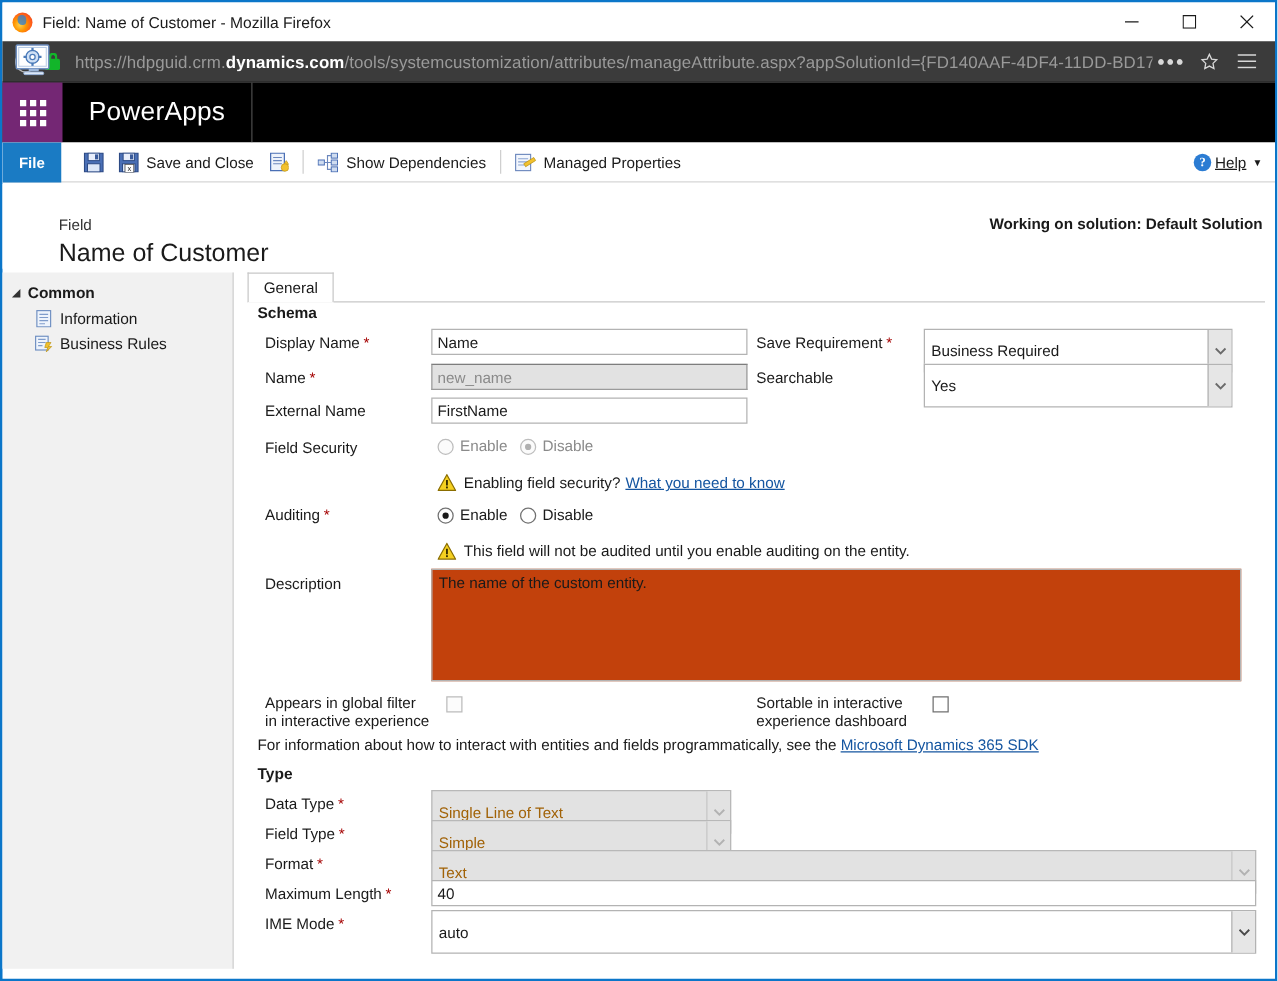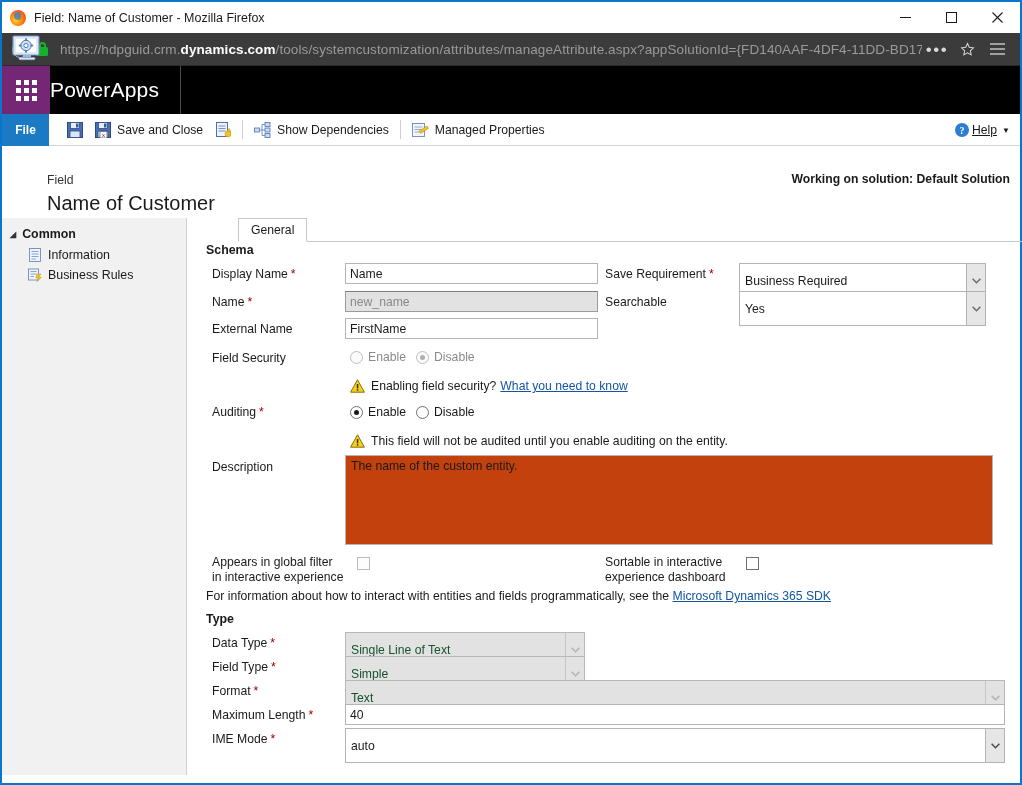--- a/index.html
+++ b/index.html
@@ -88,21 +88,21 @@
     position: absolute; left: 0; top: 64px; width: 1018px; height: 48px;
     background: #000000; display: flex; align-items: center;
   }
   .waffle {
     width: 48px; height: 48px; background: #742774;
     display: flex; align-items: center; justify-content: center; flex: none;
   }
   .waffle .grid { display: grid; grid-template-columns: repeat(3, 5px); grid-gap: 3px; }
   .waffle .grid i { display: block; width: 5px; height: 5px; background: #fff; }
   .pa-title {
-    color: #ffffff; font-size: 21px; 
+    color: #ffffff; font-size: 21px; margin-left: 21px;
     font-weight: 400; letter-spacing: .2px;
   }
   .pa-divider {
     width: 1px; height: 48px; background: #4a4a4a; margin-left: 21px;
   }
 
   
   .ribbon {
     position: absolute; left: 0; top: 112px; width: 1018px; height: 32px;
     background: #ffffff; border-bottom: 1px solid #d6d6d6;
@@ -167,21 +167,20 @@
   .nav-item {
     display: flex; align-items: center; padding: 3px 0 3px 26px;
     font-size: 12.4px; color: #1a1a1a;
   }
   .nav-item .ico { margin-right: 6px; display: flex; flex: none; }
 
   
   .content {
     position: absolute; left: 186px; top: 216px; width: 832px; height: 557px;
     background: #ffffff;
-    padding-left: 40px;
   }
   .tabstrip {
     position: relative; height: 24px; margin-left: 10px; margin-top: 0px;
     border-bottom: 1px solid #c8c8c8; width: 814px;
   }
   .tab {
     position: absolute; left: 0; top: 0; height: 24px;
     padding: 0 12px; font-size: 12.2px; color: #1a1a1a;
     background: #fff; border: 1px solid #c8c8c8; border-bottom: 1px solid #fff;
     display: flex; align-items: center;
@@ -206,21 +205,21 @@
     border: 1px solid #b3b3b3; background: #fff;
     font-size: 12.2px; color: #1a1a1a;
     height: 35px; display: flex; align-items: center;
     padding-left: 5px; position: relative;
   }
   .selbox .arrow {
     position: absolute; right: 0; top: 0; bottom: 0; width: 19px;
     background: #e6e6e6; border-left: 1px solid #b3b3b3;
     display: flex; align-items: center; justify-content: center;
   }
-  .selbox.disabled { background: #e2e2e2; color: #14532d; border-color: #b8b8b8; text-align: right; }
+  .selbox.disabled { background: #e2e2e2; color: #a16207; border-color: #b8b8b8; text-align: right; }
   .selbox.disabled .arrow { background: #e2e2e2; border-left-color: #c6c6c6; }
   .chev { width: 9px; height: 6px; }
 
   .radio {
     display: inline-flex; align-items: center; font-size: 12.2px; color: #1a1a1a;
   }
   .rdot {
     width: 13px; height: 13px; border-radius: 50%;
     border: 1px solid #707070; background: #fff;
     margin-right: 5px; position: relative; flex: none;

